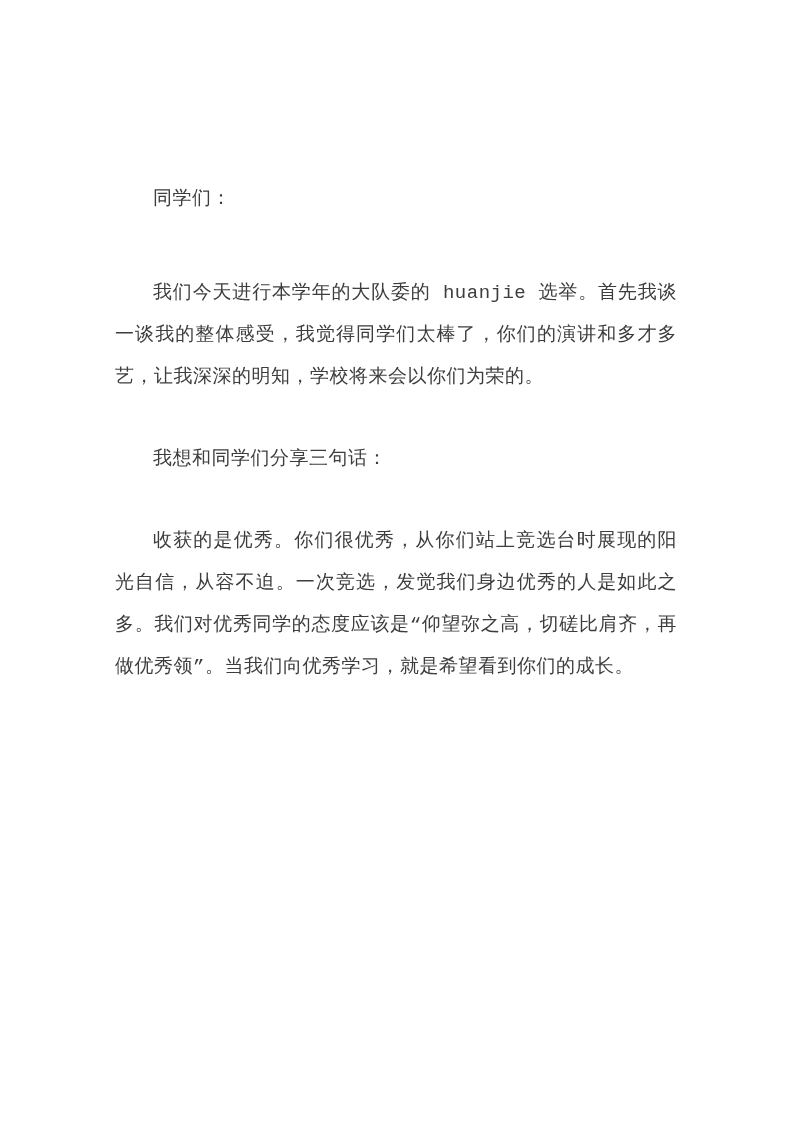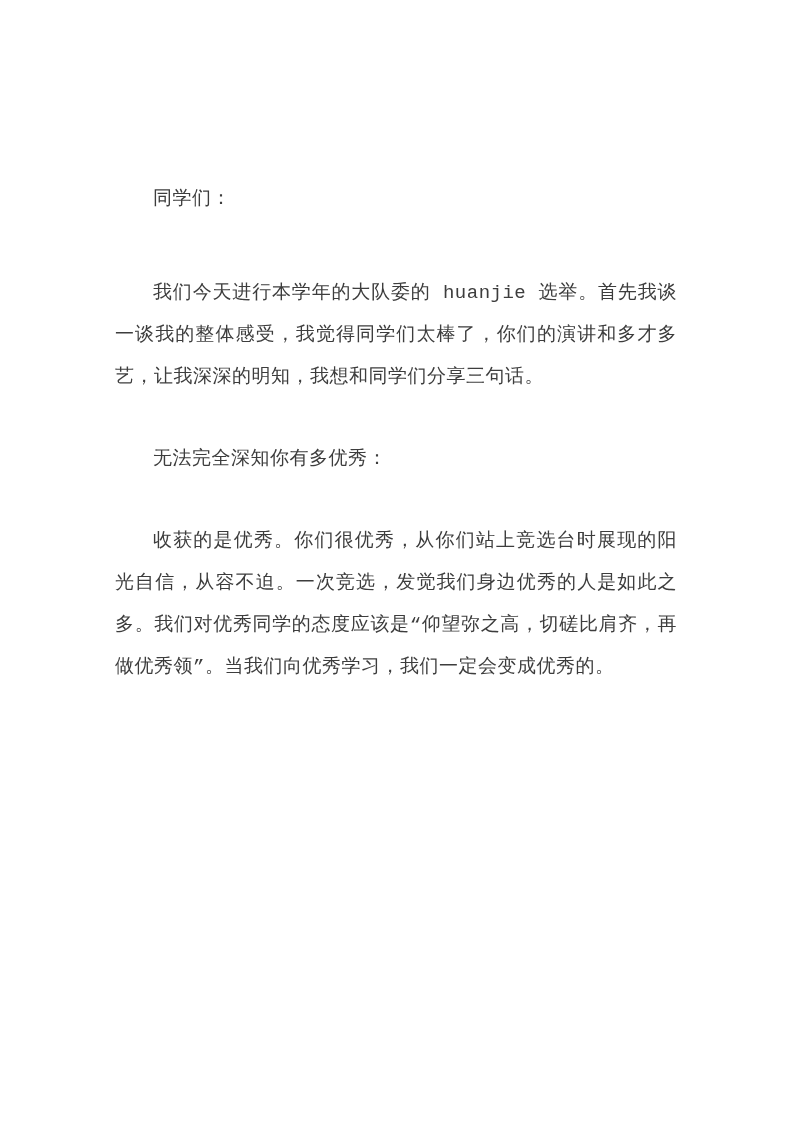--- a/index.html
+++ b/index.html
@@ -38,20 +38,20 @@
     text-align-last: justify;
     margin-bottom: 0;
   }
 </style>
 </head>
 <body>
 
 <div class="page">
   <p class="para salutation">同学们：</p>
 
-  <p class="para">我们今天进行本学年的大队委的 huanjie 选举。首先我谈一谈我的整体感受，我觉得同学们太棒了，你们的演讲和多才多艺，让我深深的明知，我想和同学们分享三句话。</p>
+  <p class="para">我们今天进行本学年的大队委的 huanjie 选举。首先我谈一谈我的整体感受，我觉得同学们太棒了，你们的演讲和多才多艺，让我深深的明知，学校将来会以你们为荣的。</p>
 
-  <p class="para">无法完全深知你有多优秀：</p>
+  <p class="para">我想和同学们分享三句话：</p>
 
 
-  <p class="para">收获的是优秀。你们很优秀，从你们站上竞选台时展现的阳光自信，从容不迫。一次竞选，发觉我们身边优秀的人是如此之多。我们对优秀同学的态度应该是“仰望弥之高，切磋比肩齐，再做优秀领”。当我们向优秀学习，我们一定会变成优秀的。</p>
+  <p class="para">收获的是优秀。你们很优秀，从你们站上竞选台时展现的阳光自信，从容不迫。一次竞选，发觉我们身边优秀的人是如此之多。我们对优秀同学的态度应该是“仰望弥之高，切磋比肩齐，再做优秀领”。当我们向优秀学习，就是希望看到你们的成长。</p>
 
 </div>
 
 </body></html>

